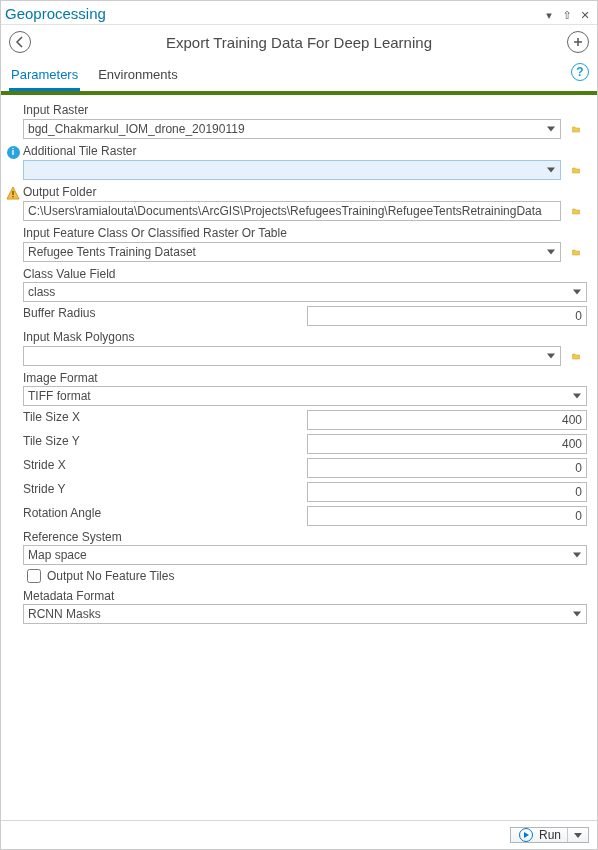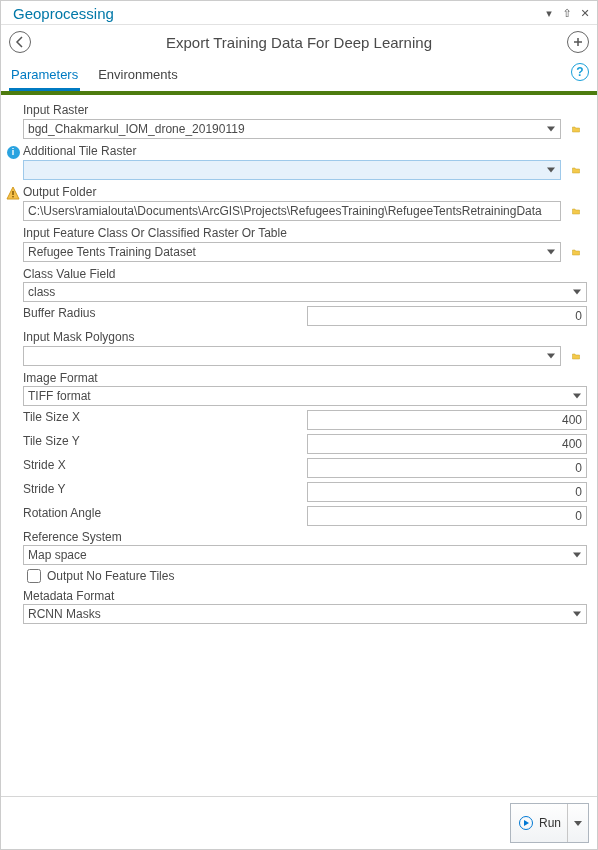--- a/index.html
+++ b/index.html
@@ -16,22 +16,22 @@
   }
   .panel {
     width: 598px;
     height: 850px;
     border: 1px solid #ccc;
     display: flex;
     flex-direction: column;
   }
   .title-bar {
     display: flex;
-    align-items: center;
-    padding: 4px 6px 2px 12px;
+    align-items: flex-end;
+    padding: 4px 6px 2px 4px;
     border-bottom: 1px solid #e2e2e2;
   }
   .title-bar h1 {
     margin: 0;
     font-size: 15px;
     font-weight: 400;
     color: #0078a8;
     flex: 1;
   }
   .win-controls { display: flex; gap: 6px; align-items: center; }
@@ -162,21 +162,21 @@
     gap: 8px;
   }
   .split-row .field-label { flex: 1; }
   .footer {
     border-top: 1px solid #d6d6d6;
     padding: 6px 8px;
     display: flex;
     justify-content: flex-end;
   }
   .run-btn {
-    height: 40px;
+    height: 16px;
     border: 1px solid #aeb6bf;
     background: linear-gradient(#fefefe,#f1f3f5);
     display:flex; align-items:center;
     padding: 0 0 0 8px;
     cursor: pointer;
     font-size: 12px;
     color: #333;
   }
   .run-btn .play {
     width: 14px; height: 14px; border-radius:50%;

